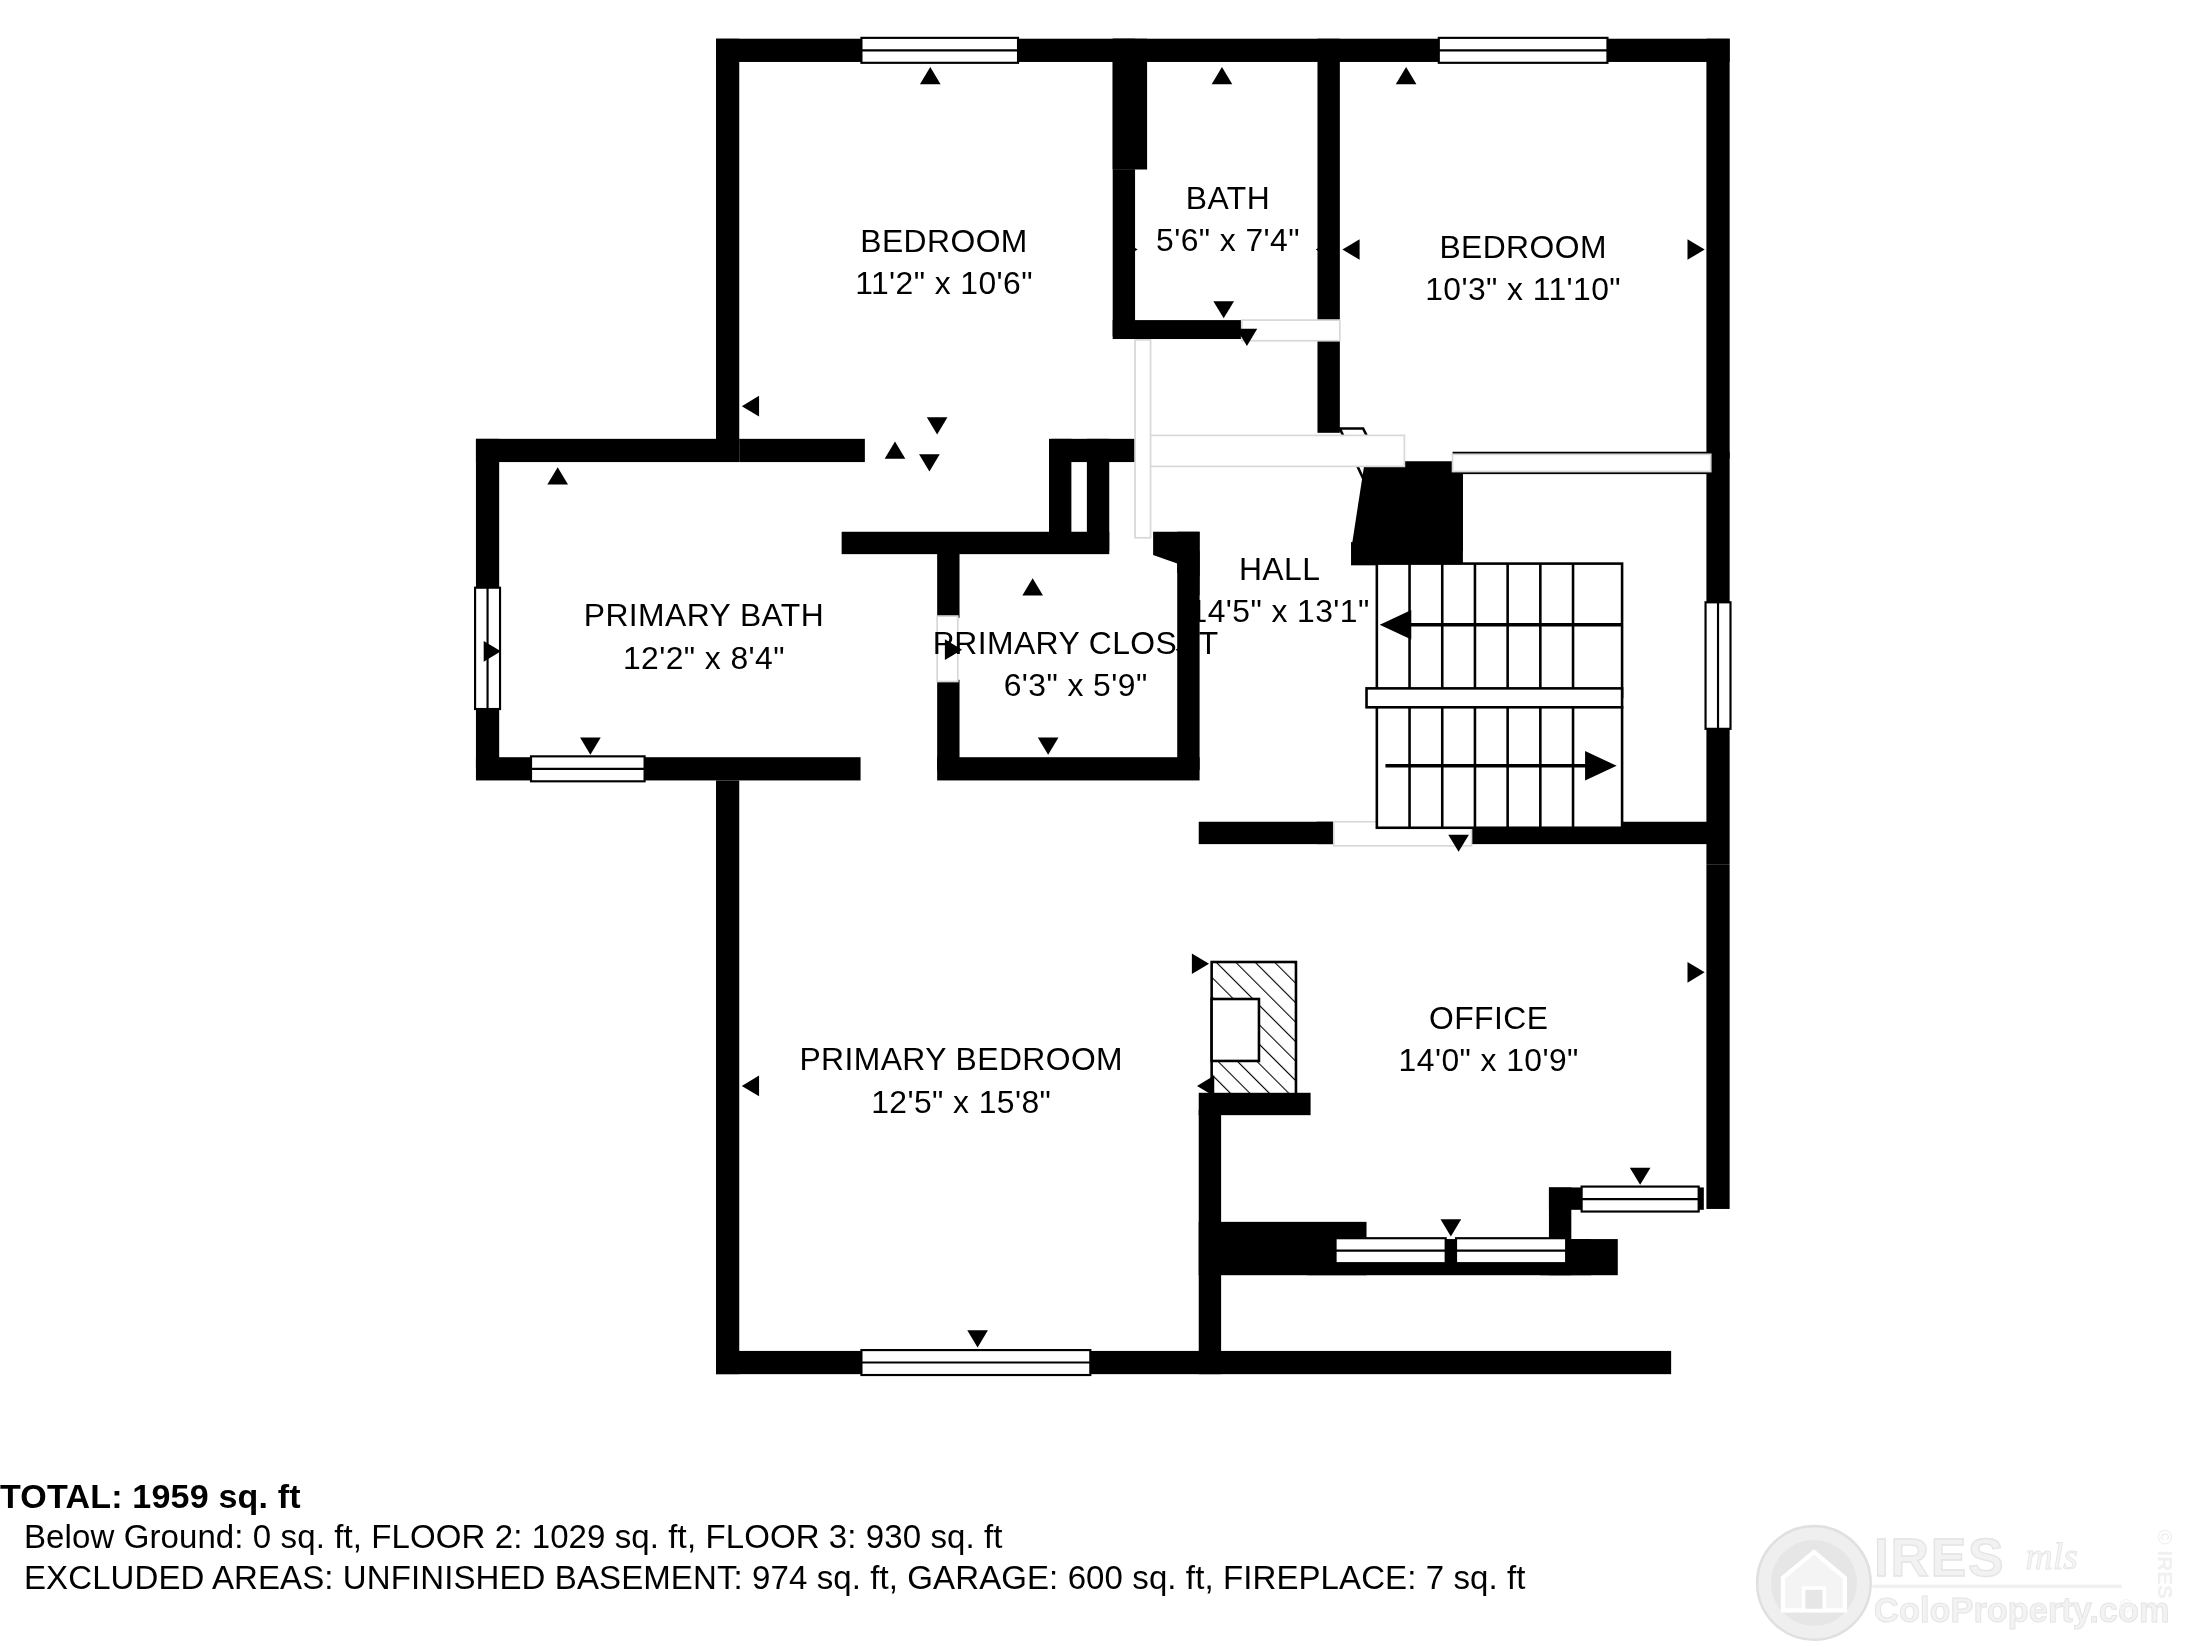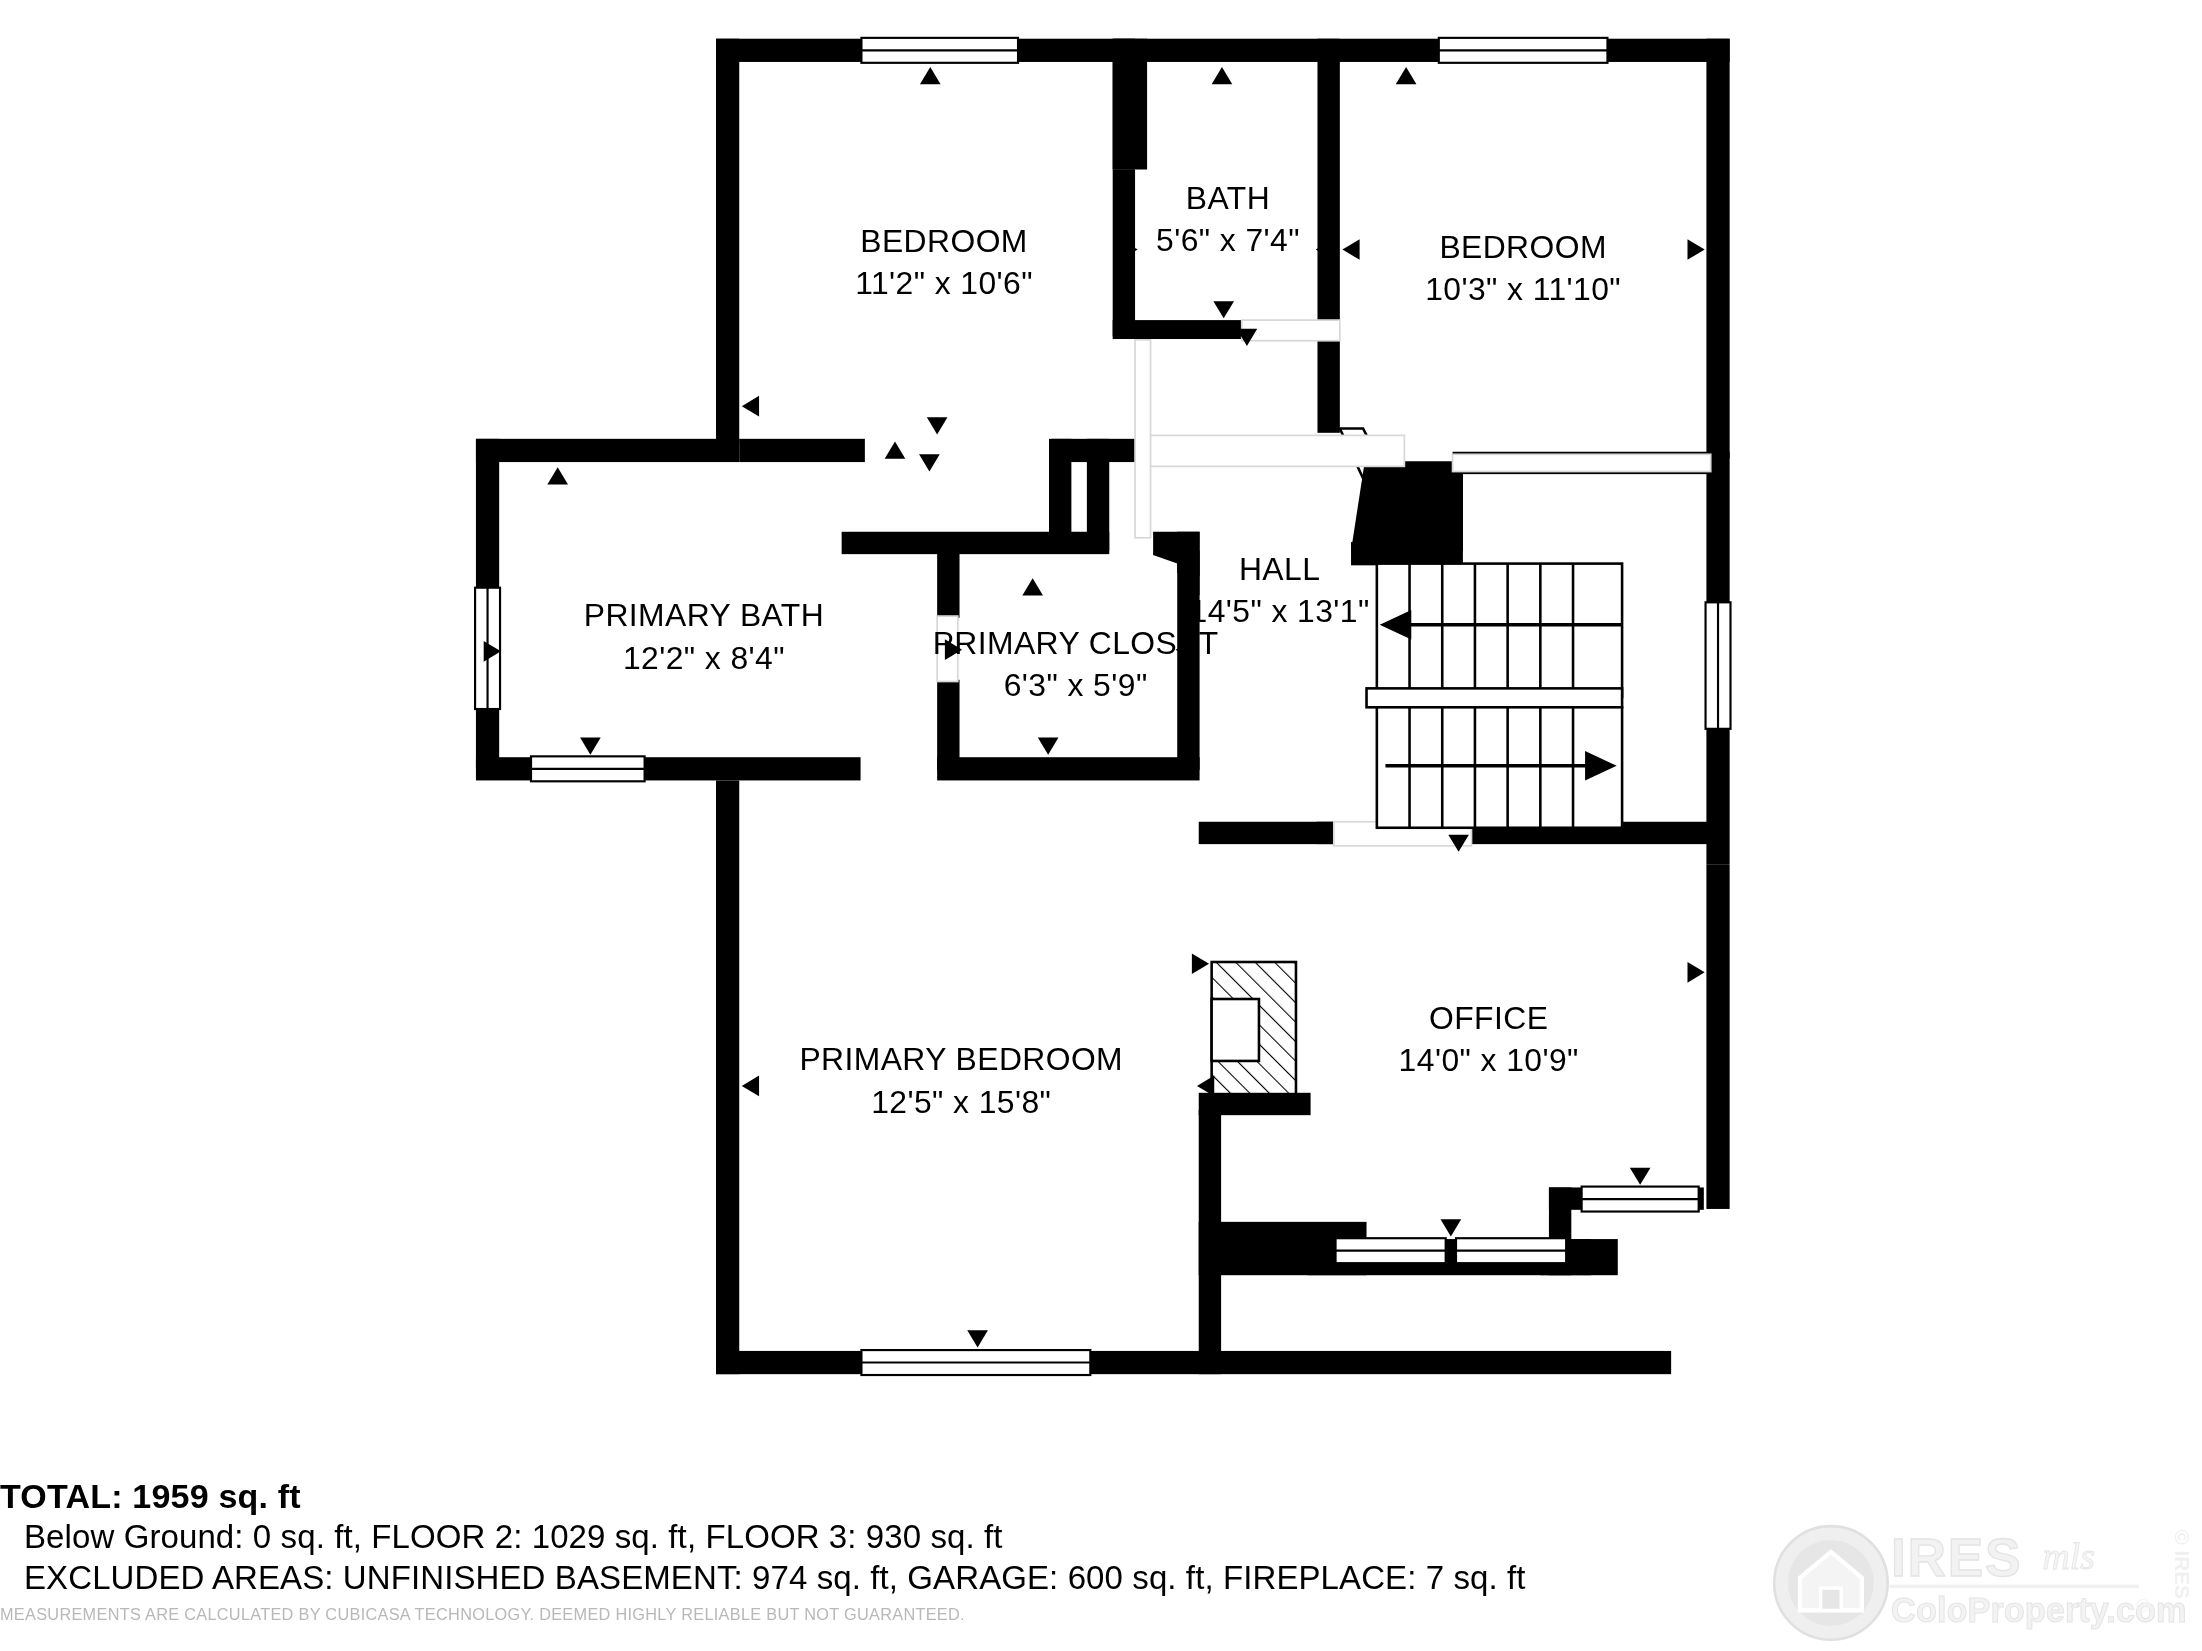--- a/index.html
+++ b/index.html
@@ -67,21 +67,21 @@
   .foot-disclaimer {
     font-family: "Liberation Sans", sans-serif;
     font-size: 16.3px;
     color: #b8b8b8;
     line-height: 1.4;
     letter-spacing: 0.3px;
     margin-top: 5.2px;
   }
   #logo {
     position: absolute;
-    right: 4px;
+    right: 21px;
     bottom: 5.2px;
     width: 430px;
     height: 126px;
   }
   #logo svg { display:block; }
 </style>
 </head>
 <body>
 
 <div id="plan-area">
@@ -302,21 +302,20 @@
     <text class="room-dims" x="1730" y="1245">14'0" x 10'9"</text>
   </g>
 
 </svg>
 </div>
 
 <div id="footer">
   <div class="foot-total">TOTAL: 1959 sq. ft</div>
   <div class="foot-line">Below Ground: 0 sq. ft, FLOOR 2: 1029 sq. ft, FLOOR 3: 930 sq. ft</div>
   <div class="foot-line">EXCLUDED AREAS: UNFINISHED BASEMENT: 974 sq. ft, GARAGE: 600 sq. ft, FIREPLACE: 7 sq. ft</div>
-  <div class="foot-disclaimer">MEASUREMENTS ARE CALCULATED BY CUBICASA TECHNOLOGY. DEEMED HIGHLY RELIABLE BUT NOT GUARANTEED.</div>
 </div>
 
 <div id="logo">
   <svg viewBox="0 0 500 146" xmlns="http://www.w3.org/2000/svg">
 
     <g>
       <circle cx="72" cy="72" r="66" fill="#efefef" stroke="#e0e0e0" stroke-width="3"></circle>
       <circle cx="72" cy="72" r="50" fill="#e6e6e6"></circle>
       <path d="M72 36 L108 66 L108 104 L36 104 L36 66 Z" fill="#f4f4f4" stroke="#ffffff" stroke-width="5"></path>
       <rect x="60" y="78" width="24" height="26" fill="#e6e6e6" stroke="#ffffff" stroke-width="4"></rect>

